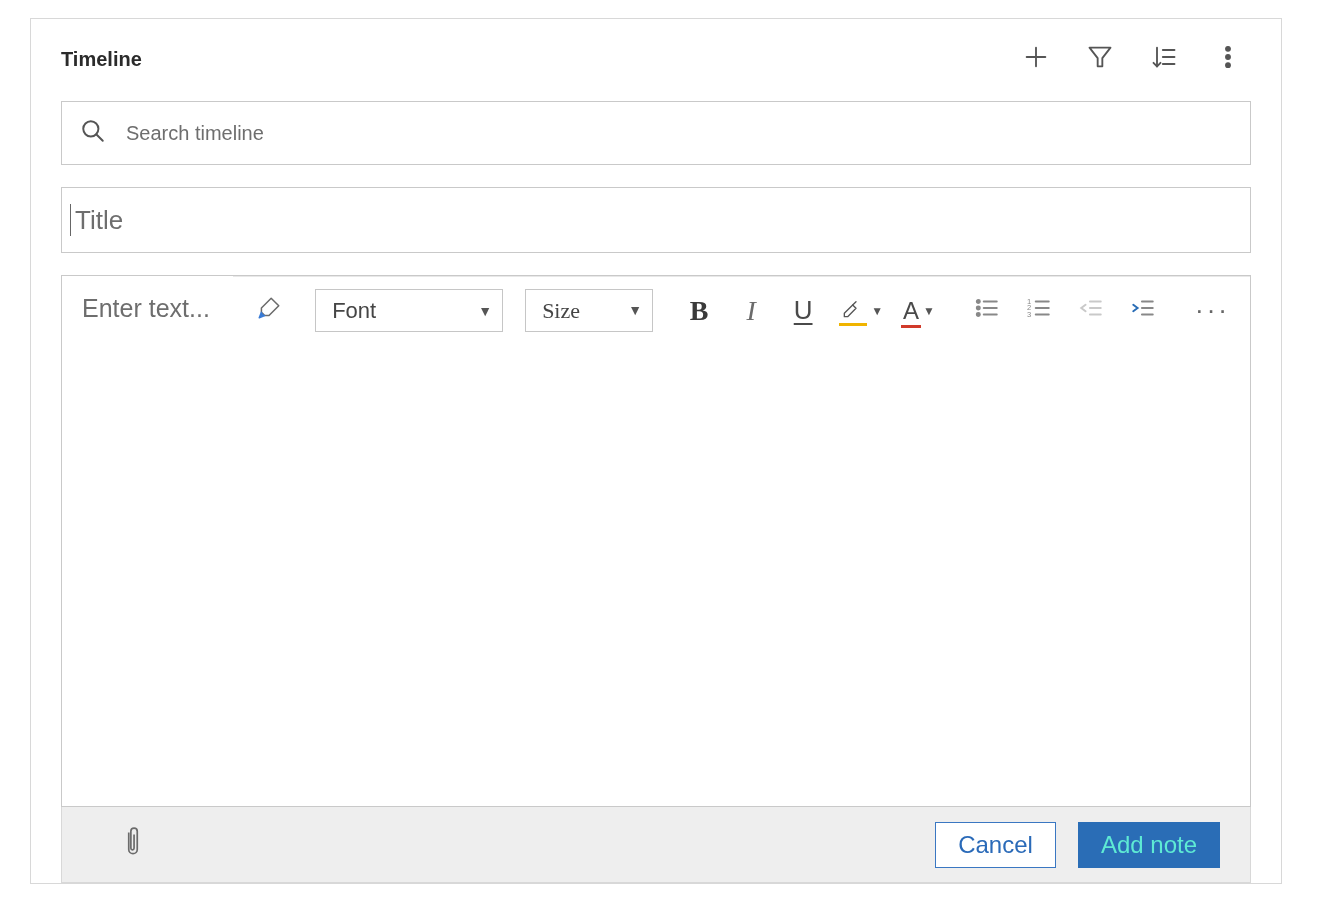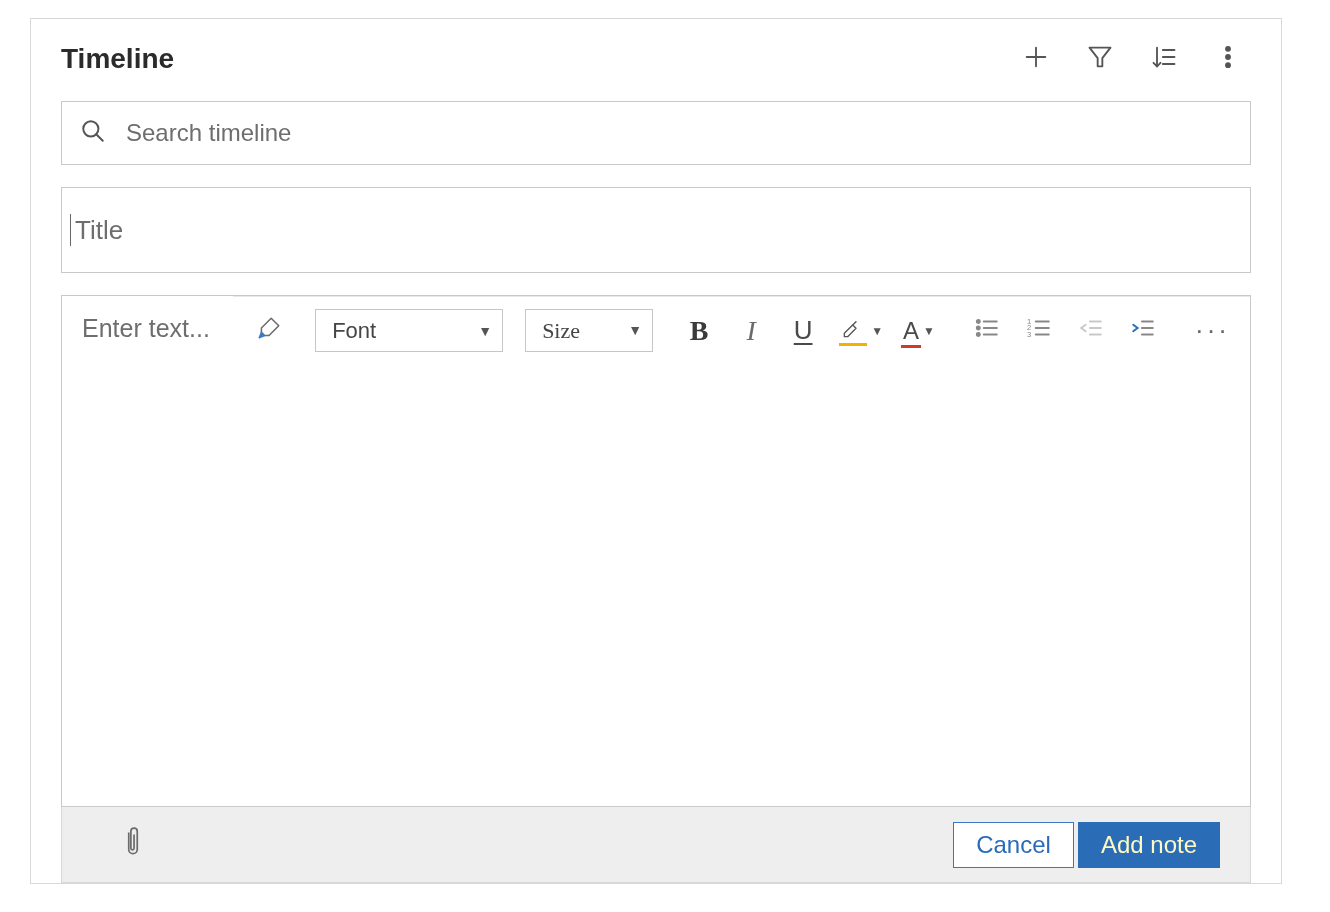--- a/index.html
+++ b/index.html
@@ -25,21 +25,21 @@
     padding: 20px 30px 0 30px;
   }
   .header-row {
     display: flex;
     align-items: center;
     justify-content: space-between;
     height: 48px;
     padding: 2px 6px 10px 0;
   }
   .header-title {
-    font-size: 28px;
+    font-size: 20px;
     font-weight: 600;
     color: #2b2b2b;
   }
   .header-actions {
     display: flex;
     align-items: center;
     gap: 30px;
   }
   .icon-btn {
     width: 34px;
@@ -57,28 +57,28 @@
     border: 1px solid #c9c9c9;
     display: flex;
     align-items: center;
     padding: 0 18px;
   }
   .search-row svg { width: 26px; height: 26px; stroke: #555; fill: none; margin-right: 18px; }
   .search-row input {
     flex: 1;
     border: none;
     outline: none;
-    font-size: 24px;
+    font-size: 20px;
     color: #333;
     background: transparent;
   }
   .search-row input::placeholder { color: #6e6e6e; }
   .title-row {
     margin-top: 22px;
-    height: 86px;
+    height: 66px;
     border: 1px solid #c9c9c9;
     display: flex;
     align-items: center;
     padding: 0 8px;
   }
   .title-row input {
     flex: 1;
     border: none;
     outline: none;
     font-size: 26px;
@@ -156,39 +156,39 @@
     border: 1px solid #d8d8d8;
     border-top: none;
     display: flex;
     align-items: center;
     padding: 0 30px 0 58px;
     justify-content: space-between;
     margin-top: 0;
   }
   .footer-left { display:flex; align-items:center; }
   .footer-left svg { width: 26px; height: 34px; stroke:#6b6b6b; fill:none; stroke-width:1.6;}
-  .footer-right { display: flex; align-items: center; gap: 4px; }
+  .footer-right { display: flex; align-items: center; gap: 22px; }
   .btn {
     height: 46px;
     padding: 0 22px;
     font-size: 24px;
     display: flex;
     align-items: center;
     justify-content: center;
     cursor: pointer;
     border: 1px solid transparent;
   }
   .btn-secondary {
     background: #ffffff;
     border: 1px solid #3a77c2;
     color: #2a6ab8;
   }
   .btn-primary {
     background: #2a6db6;
-    color: #fef9c3;
+    color: #5eead4;
     border: 1px solid #2a6db6;
   }
   
   .gap-lg { margin-left: 16px; }
 </style>
 </head>
 <body>
 
 <div class="page-frame">
   <div class="panel">

